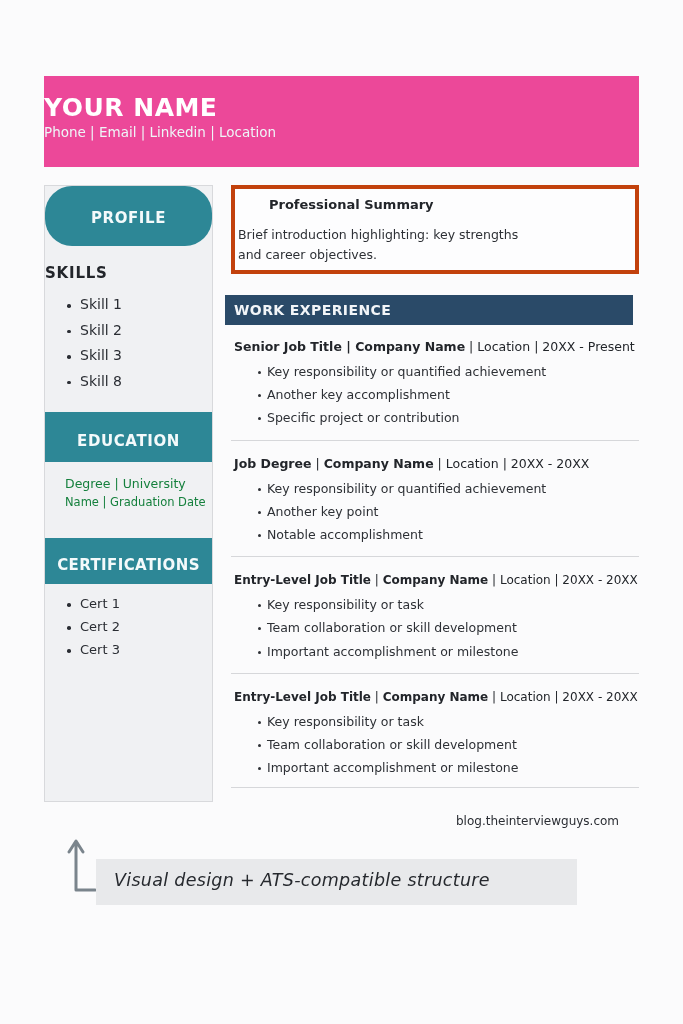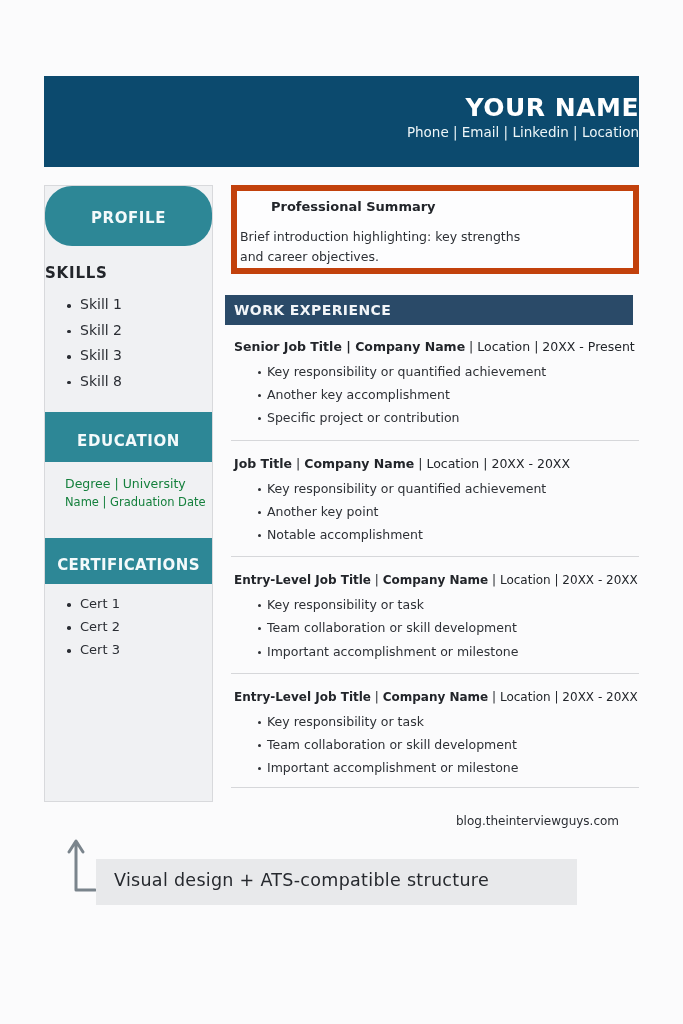--- a/index.html
+++ b/index.html
@@ -9,22 +9,22 @@
       font-family: "DejaVu Sans", "Liberation Sans", sans-serif;
       color: #2a2d33;
       overflow: hidden;
     }
     .page { position: relative; width: 683px; height: 1024px; }
 
     
     .header {
       position: absolute; left: 44px; top: 76px;
       width: 595px; height: 91px;
-      background: #0c4a6e;
-      text-align: right; color: #ffffff;
+      background: #ec4899;
+      text-align: left; color: #ffffff;
     }
     .header .name {
       font-size: 25px; font-weight: bold; letter-spacing: 0.5px;
       margin-top: 17px; line-height: 30px;
     }
     .header .contact {
       font-size: 13.5px; line-height: 18px; color: #eef6f8;
     }
 
     
@@ -62,21 +62,21 @@
     .band-cert { margin-top: 26px; height: 46px; line-height: 54px; font-size: 15px; letter-spacing: 0.4px; }
     .cert-list { margin-top: 8px; }
     .cert-list li { font-size: 13px; line-height: 23px; }
     .cert-list li::before { top: 11px; }
 
     
     .summary {
       position: absolute; left: 231px; top: 185px;
       width: 408px; height: 89px;
       background: #fdfdfe;
-      border: 6px solid #c2410c;
+      border: 4px solid #c2410c;
     }
     .summary-title {
       font-weight: bold; font-size: 13px; color: #22252a;
       margin: 8px 0 0 34px; line-height: 16px;
     }
     .summary-text {
       font-size: 12.5px; line-height: 20px; color: #2d3035;
       margin: 12px 0 0 3px; width: 300px;
     }
 
@@ -117,20 +117,21 @@
     }
     .caption-box {
       position: absolute; left: 96px; top: 859px;
       width: 481px; height: 46px;
       background: #e8e9eb;
     }
     .caption-text {
       position: absolute; left: 18px; top: 11px;
       font-family: "DejaVu Sans", sans-serif;
       font-size: 17.5px; color: #26292e; letter-spacing: 0.3px;
+      font-style: italic;
     }
   </style>
 </head>
 <body>
 
 <div class="page">
 
   <div class="header">
     <div class="name">YOUR NAME</div>
     <div class="contact">Phone | Email | Linkedin | Location</div>
@@ -176,21 +177,21 @@
       <div class="job-head"><span class="b">Senior Job Title</span><span class="b"> | </span><span class="b">Company Name</span> | <span>Location</span> | <span>20XX - Present</span></div>
       <ul class="job-list">
         <li>Key responsibility or quantified achievement</li>
         <li>Another key accomplishment</li>
         <li>Specific project or contribution</li>
       </ul>
     </div>
     <div class="job-sep"></div>
 
     <div class="job job2">
-      <div class="job-head"><span class="b">Job Title</span> | <span class="b">Company Name</span> | <span>Location</span> | <span>20XX - 20XX</span></div>
+      <div class="job-head"><span class="b">Job Degree</span> | <span class="b">Company Name</span> | <span>Location</span> | <span>20XX - 20XX</span></div>
       <ul class="job-list">
         <li>Key responsibility or quantified achievement</li>
         <li>Another key point</li>
         <li>Notable accomplishment</li>
       </ul>
     </div>
     <div class="job-sep"></div>
 
     <div class="job job3">
       <div class="job-head"><span class="b">Entry-Level Job Title</span> | <span class="b">Company Name</span> | <span>Location</span> | <span>20XX - 20XX</span></div>

